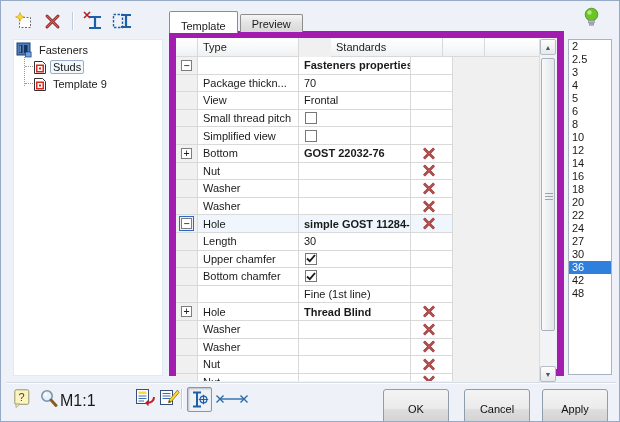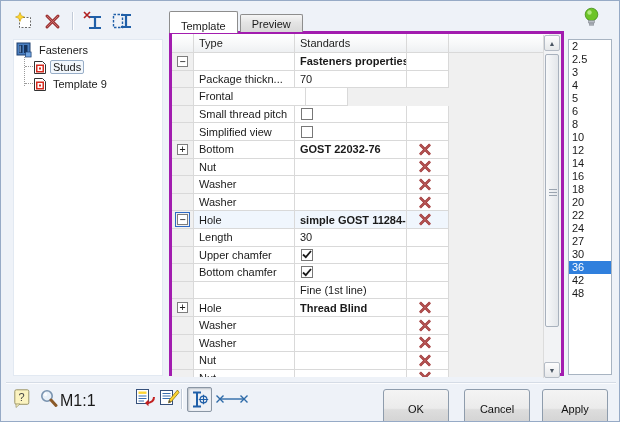--- a/index.html
+++ b/index.html
@@ -19,28 +19,28 @@
   .tree-label.sel{border:1px solid #98aec8;background:#f2f7fc;border-radius:2px;padding:0 2px;}
   .tree-vline{position:absolute;left:10px;top:17px;width:1px;height:29px;border-left:1px dotted #9a9a9a;}
   .tree-hline{position:absolute;left:11px;width:8px;height:1px;border-top:1px dotted #9a9a9a;}
   
   .tab-strip{position:absolute;left:168px;top:9px;height:22px;display:flex;align-items:flex-end;z-index:3;}
   .tab{box-sizing:border-box;border:1px solid #8d8d8d;border-bottom:none;border-radius:2px 2px 0 0;
        padding:8px 11px;display:flex;align-items:center;}
   .tab.active{height:22px;background:#ffffff;margin-bottom:-1px;padding-bottom:1px;z-index:4;}
   .tab.inactive{height:18px;background:linear-gradient(#f5f5f5,#e4e4e4 45%,#d8d8d8);margin-left:2px;}
   .tab-page{position:absolute;left:168px;top:30px;width:395px;height:345px;box-sizing:border-box;
-            background:#f0f0f0;border:3px solid #a21caf;}
+            background:#f0f0f0;border:7px solid #a21caf;}
   
   .grid{position:absolute;left:0;top:0;width:377px;height:343px;overflow:hidden;background:#f0f0f0;}
   .grid-header{display:flex;height:19px;}
   .hcell{box-sizing:border-box;height:19px;line-height:18px;padding-left:5px;
          background:linear-gradient(#ffffff,#f7f8f9 55%,#eef0f2);
          border-right:1px solid #d9d9d9;border-bottom:1px solid #d9d9d9;color:#222;}
-  .hc-exp{width:22px;}  .hc-type{width:101px;} .hc-std{width:112px;} .hc-del{width:42px;}
+  .hc-exp{width:22px;}  .hc-type{width:101px;} .hc-std{width:112px;margin-left:32px;} .hc-del{width:42px;}
   .hc-fill{flex:1;border-right:none;}
   .grid-row{display:flex;height:17.6px;}
   .cell{box-sizing:border-box;border-right:1px solid #d9d9d9;border-bottom:1px solid #d9d9d9;
         display:flex;align-items:center;overflow:hidden;white-space:nowrap;background:#fff;}
   .expand-cell{width:22px;background:#f0f0f0;justify-content:center;}
   .type-cell{width:101px;padding-left:5px;}
   .std-cell{width:112px;padding-left:5px;}
   .std-cell.bold{font-weight:bold;}
   .del-cell{width:42px;justify-content:flex-start;padding-left:11px;}
   .fill-cell{flex:1;background:#f0f0f0;border-right:none;border-bottom:none;}
@@ -185,20 +185,21 @@
           </div>
           <div class="grid-row">
             <div class="cell expand-cell"></div>
             <div class="cell type-cell">Package thickn...</div>
             <div class="cell std-cell">70</div>
             <div class="cell del-cell"></div>
             <div class="cell fill-cell"></div>
           </div>
           <div class="grid-row">
             <div class="cell expand-cell"></div>
+            <div class="cell type-cell">View</div>
             <div class="cell std-cell">Frontal</div>
             <div class="cell del-cell"></div>
             <div class="cell fill-cell"></div>
           </div>
           <div class="grid-row">
             <div class="cell expand-cell"></div>
             <div class="cell type-cell">Small thread pitch</div>
             <div class="cell std-cell">
               <span class="checkbox"></span>
             </div>

